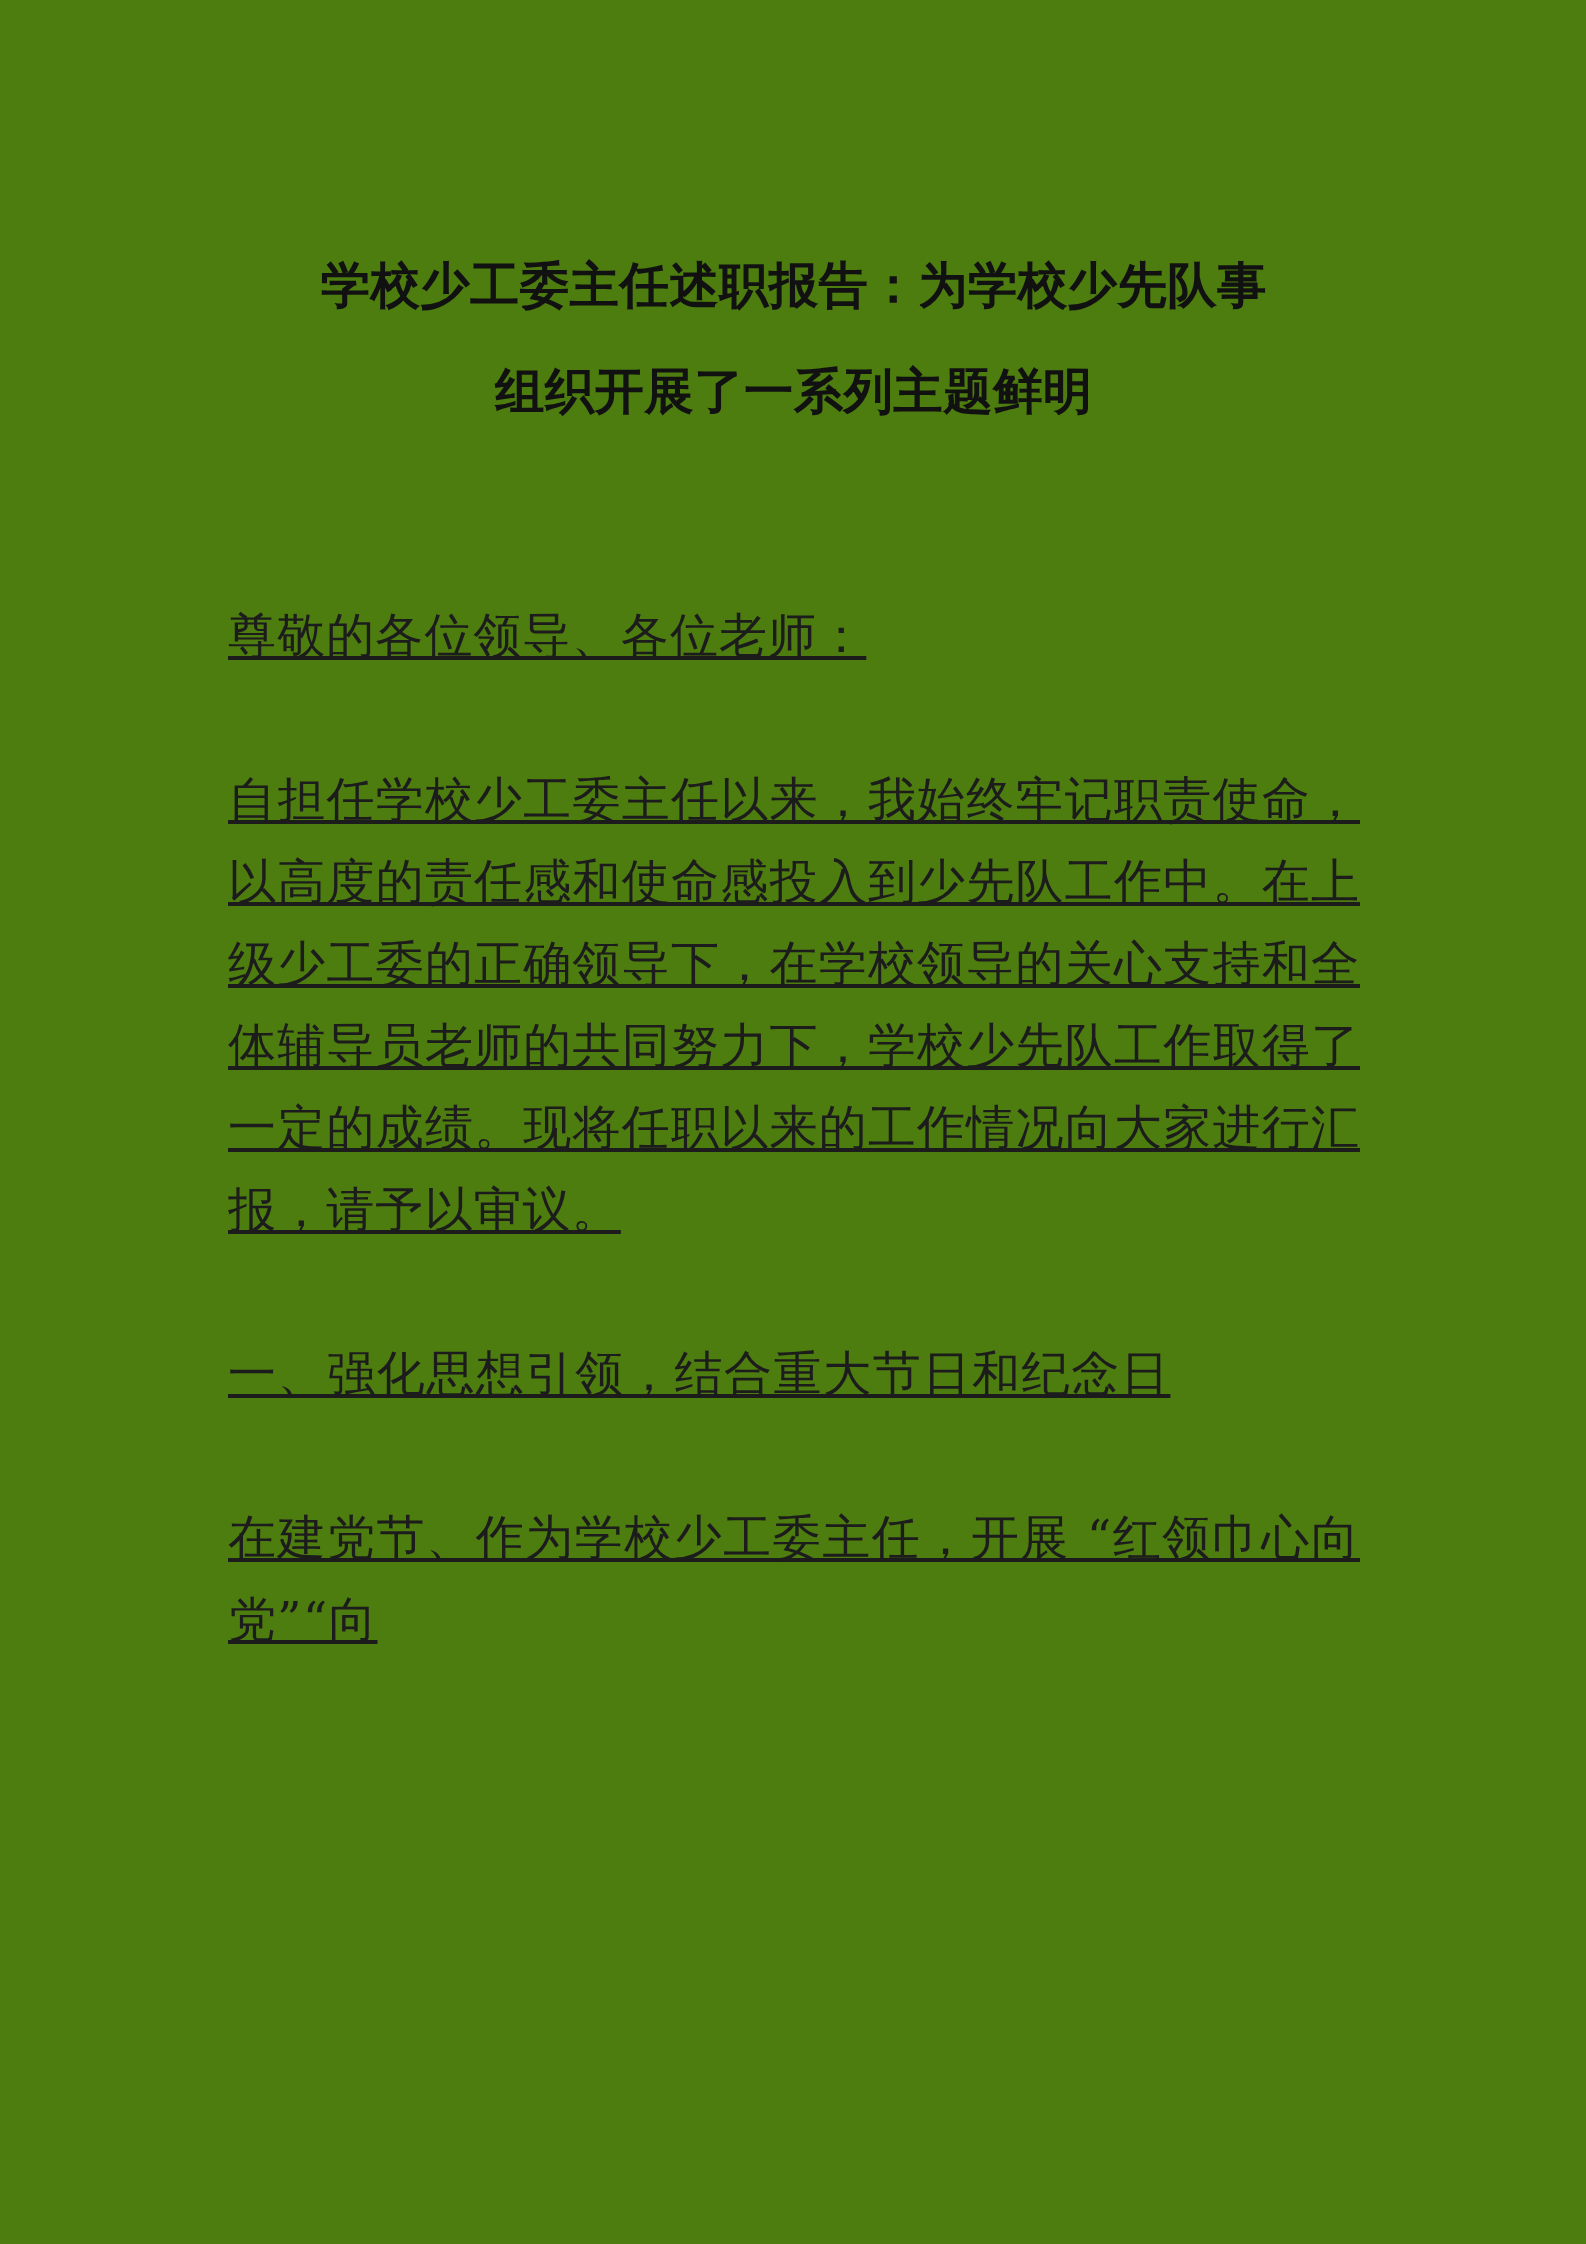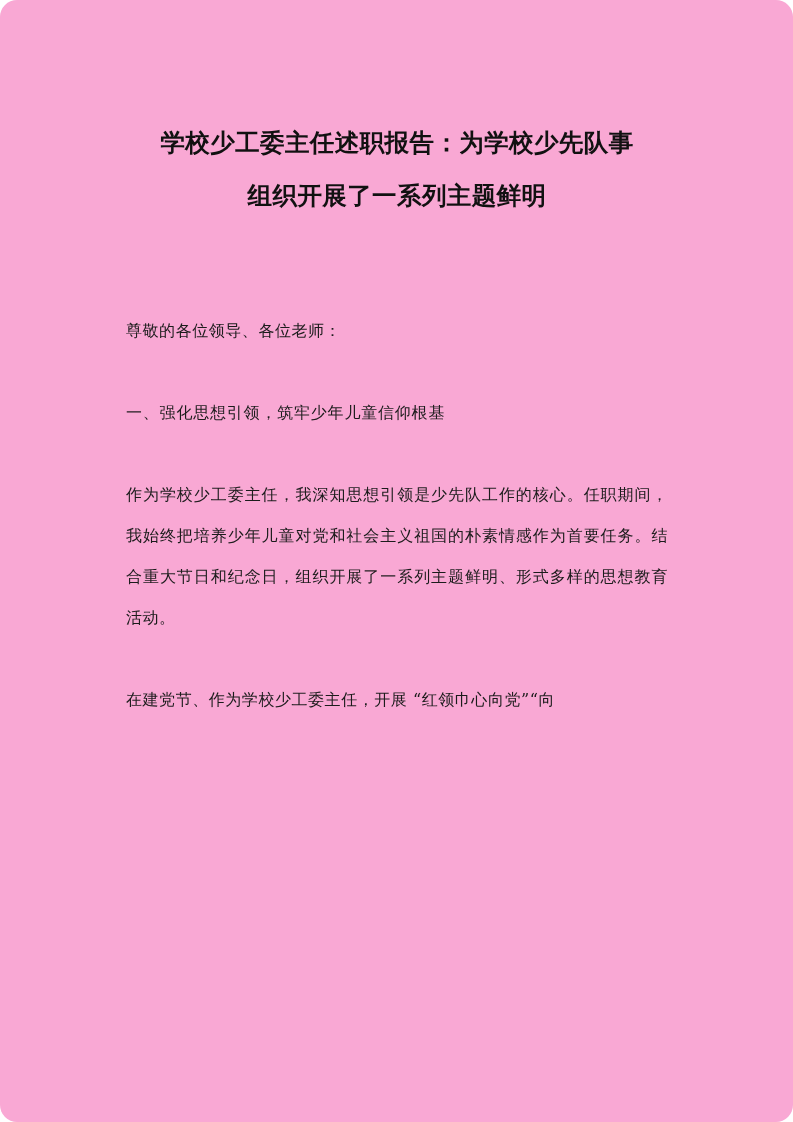--- a/index.html
+++ b/index.html
@@ -13,23 +13,22 @@
     height: 1122px;
     overflow: hidden;
     font-family: "DejaVu Serif", "Liberation Serif", serif;
     -webkit-font-smoothing: antialiased;
   }
 
   .page {
     position: relative;
     width: 793px;
     height: 1122px;
-    background: #f9a8d4;
+    background: #4d7c0f;
     box-sizing: border-box;
-    border-radius: 17px;
   }
 
   .doc-body {
     position: absolute;
     left: 114px;
     top: 112px;
     width: 566px;
   }
 
   
@@ -45,28 +44,29 @@
     text-indent: 0;
   }
 
   
   .title-gap {
     height: 76px;
   }
 
   
   .para {
-    font-size: 16px;
+    font-size: 24px;
     line-height: 41px;
     color: #1c1c1c;
     letter-spacing: 0.55px;
     text-align: justify;
     text-justify: inter-character;
-    margin: 12px;
+    margin: 0;
     word-break: break-all;
+    text-decoration: underline;
   }
 
   .para + .para {
     margin-top: 41px;
   }
 
   .para.heading {
     letter-spacing: 0.8px;
   }
 
@@ -85,22 +85,22 @@
     <h1 class="doc-title">
       <span>学校少工委主任述职报告：为学校少先队事</span><br>
       <span>组织开展了一系列主题鲜明</span>
     </h1>
 
     <div class="title-gap"></div>
 
     <p class="para">尊敬的各位领导、各位老师：</p>
 
 
+    <p class="para">自担任学校少工委主任以来，我始终牢记职责使命，以高度的责任感和使命感投入到少先队工作中。在上级少工委的正确领导下，在学校领导的关心支持和全体辅导员老师的共同努力下，学校少先队工作取得了一定的成绩。现将任职以来的工作情况向大家进行汇报，请予以审议。</p>
 
-    <p class="para heading">一、强化思想引领，筑牢少年儿童信仰根基</p>
+    <p class="para heading">一、强化思想引领，结合重大节日和纪念日</p>
 
-    <p class="para">作为学校少工委主任，我深知思想引领是少先队工作的核心。任职期间，我始终把培养少年儿童对党和社会主义祖国的朴素情感作为首要任务。结合重大节日和纪念日，组织开展了一系列主题鲜明、形式多样的思想教育活动。</p>
 
     <p class="para">在建党节、作为学校少工委主任，开展 “红领巾心向党”“向</p>
 
   </div>
 
 </div>
 
 </body></html>

